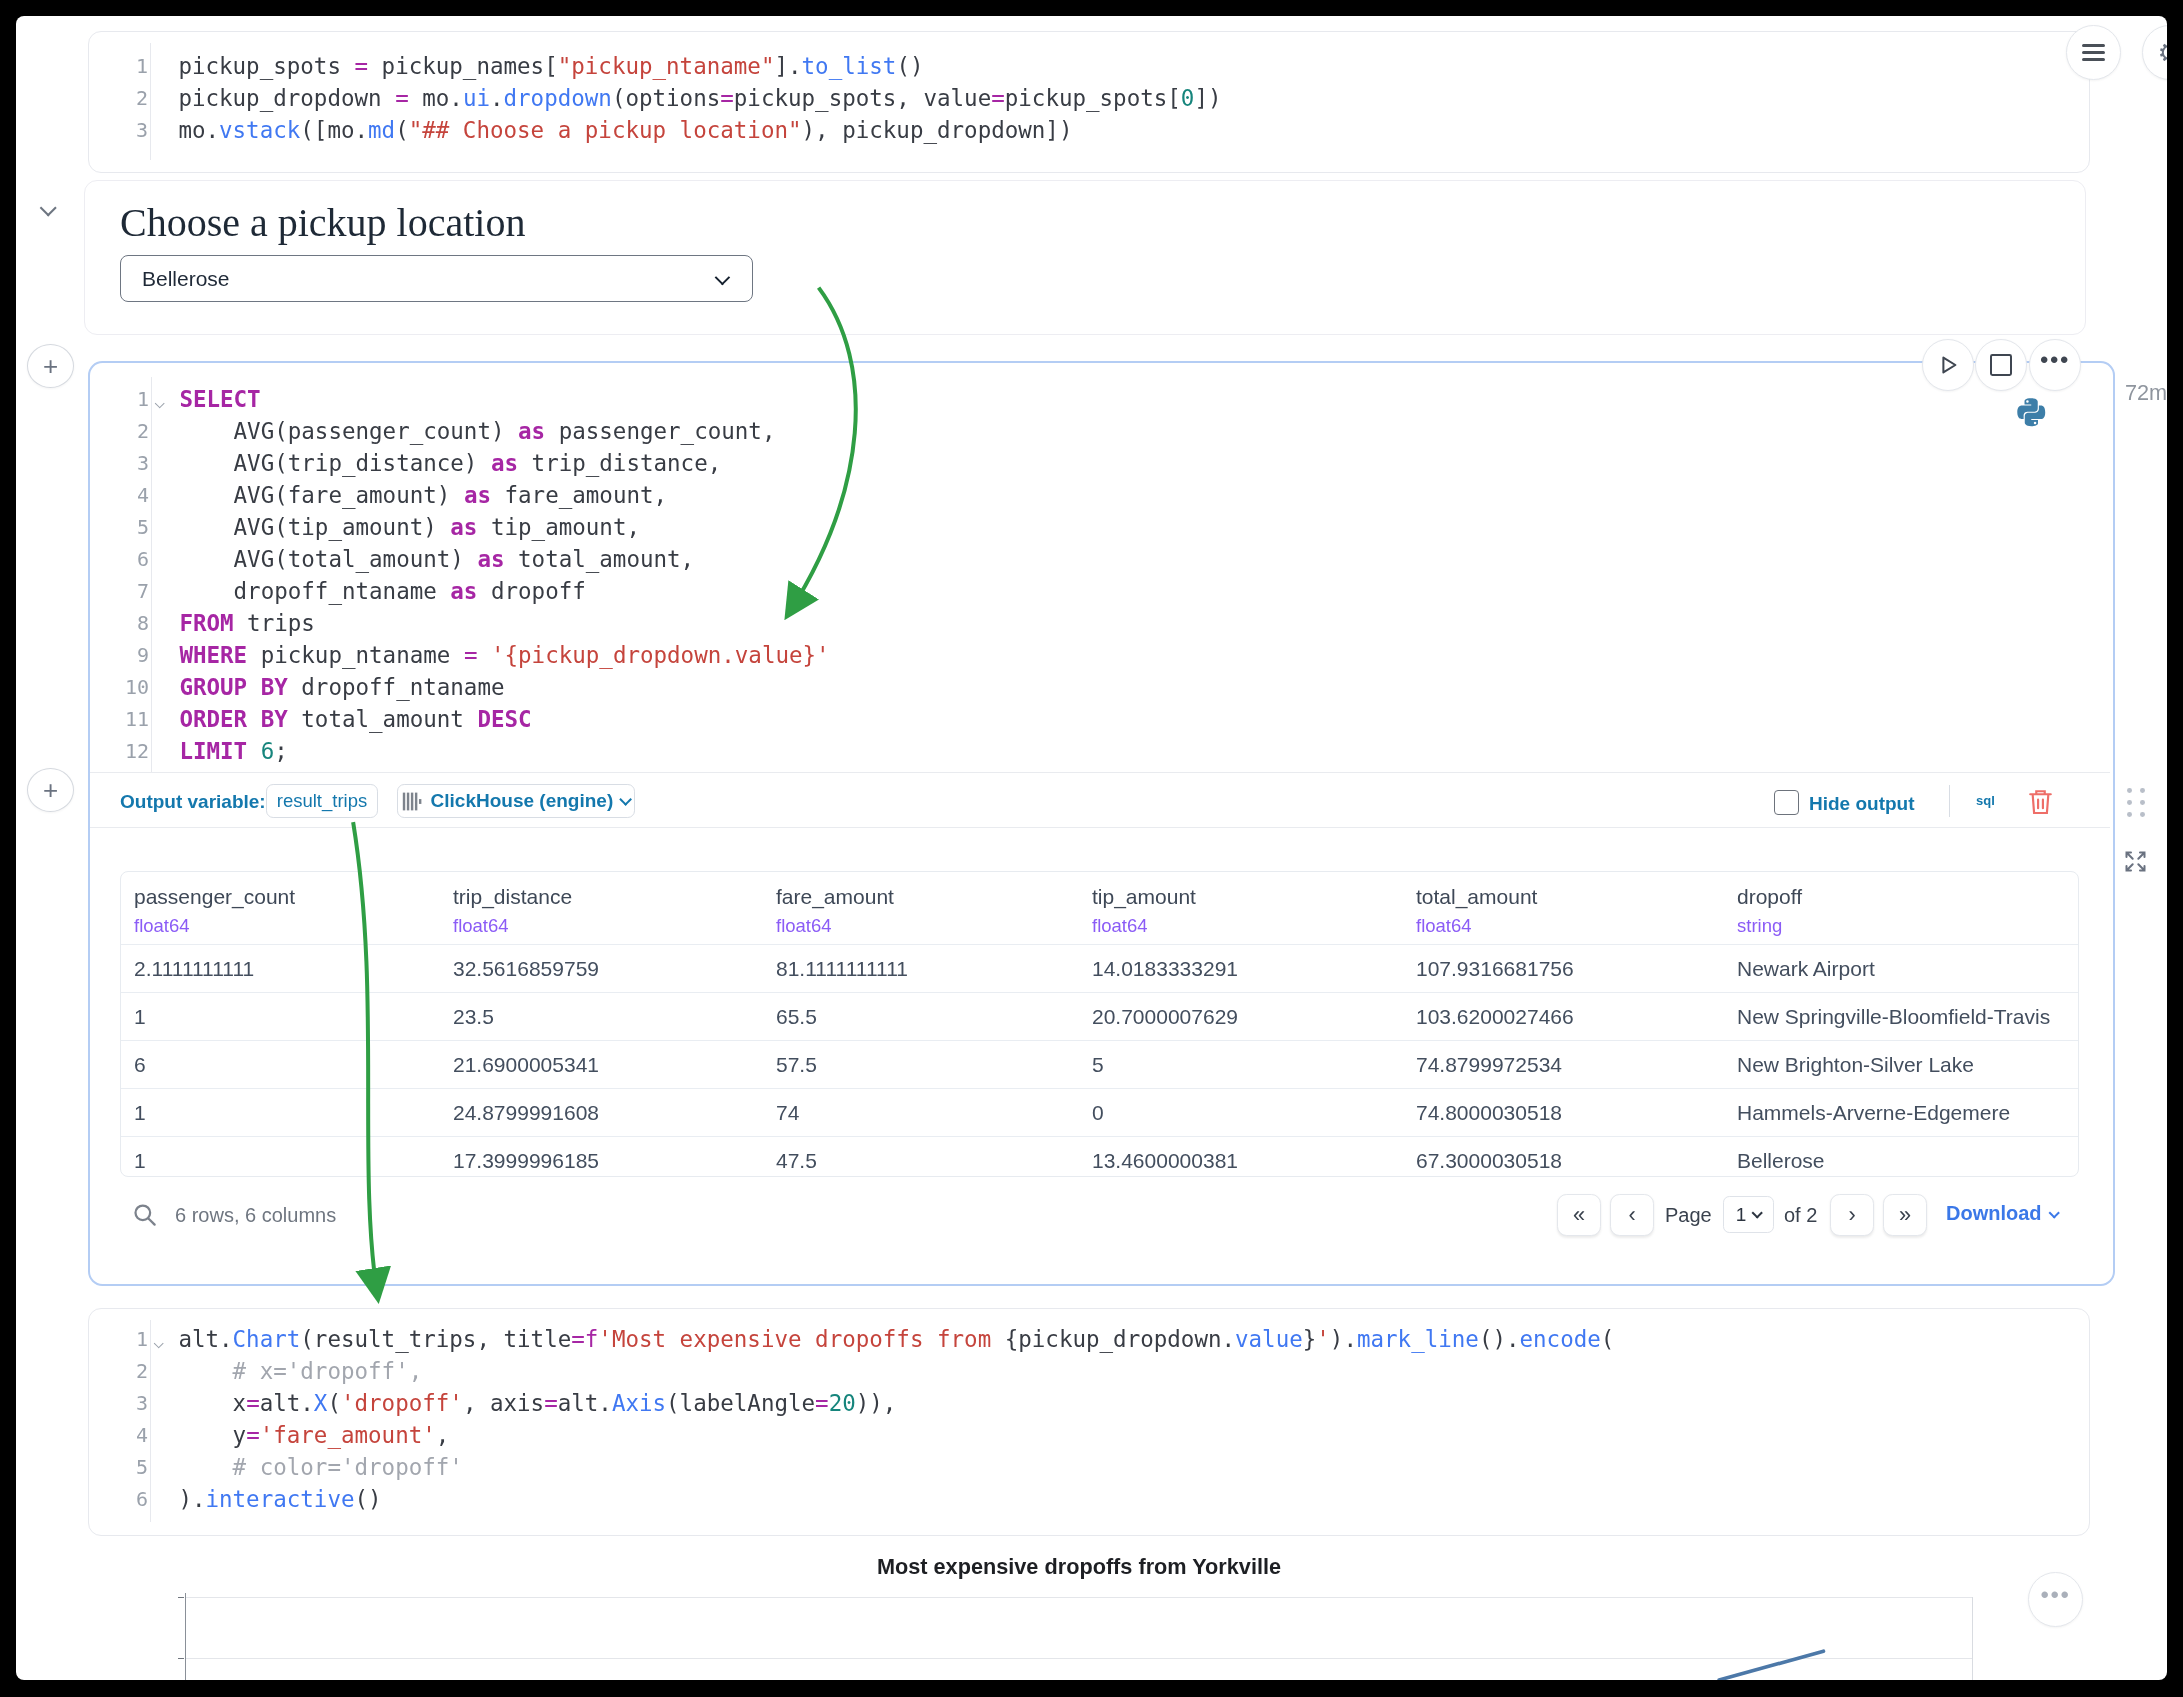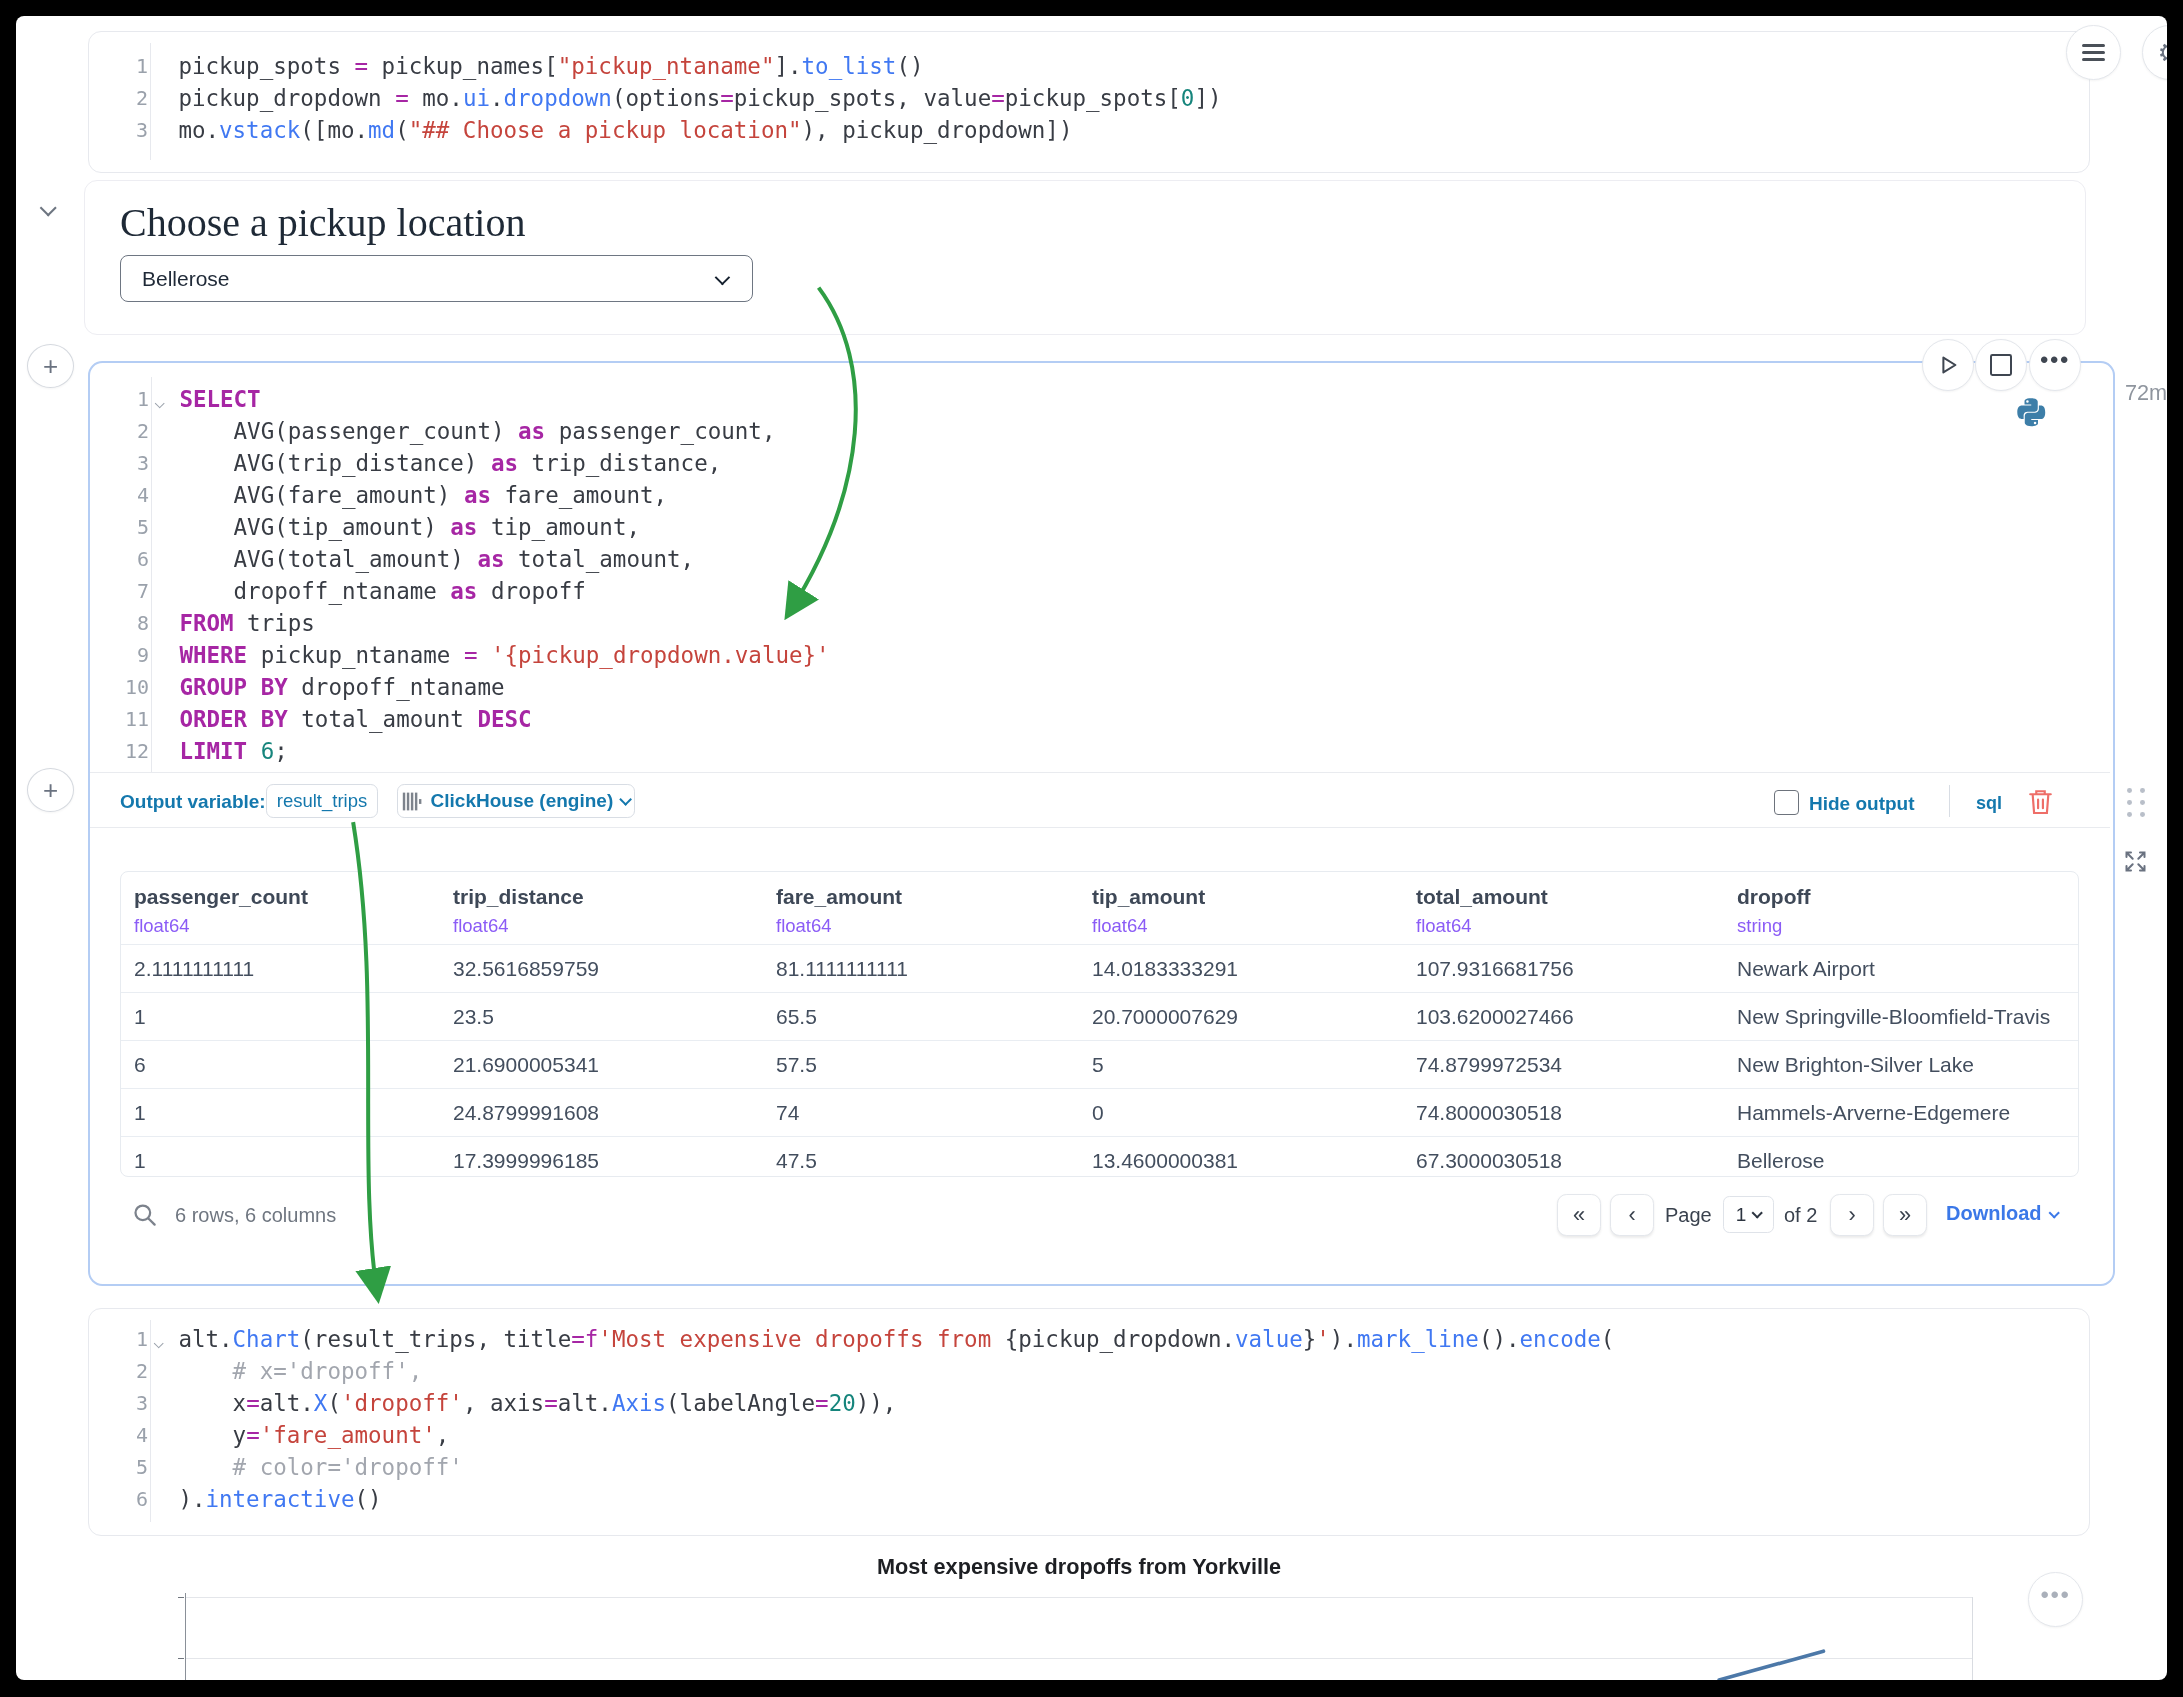--- a/index.html
+++ b/index.html
@@ -69,29 +69,29 @@
   #ov-label{position:absolute;left:120px;top:791px;font-size:19px;font-weight:bold;color:#1478ad;z-index:3;}
   .chip{position:absolute;top:784px;height:34px;background:#fff;border:1.2px solid #d8dde4;border-radius:7.2px;
       display:flex;align-items:center;justify-content:center;z-index:3;box-sizing:border-box;}
   #chip-var{left:266px;width:112px;font-size:18.5px;color:#1478ad;}
   #chip-engine{left:397px;width:238px;gap:8px;font-size:19px;font-weight:bold;color:#1478ad;}
   #chip-engine .chev{width:7.2px;height:7.2px;border-color:#1478ad;border-width:0 2px 2px 0;margin-top:-3.2px;}
   #hide-output-box{position:absolute;left:1774px;top:790px;width:22.5px;height:22.5px;border:1.6px solid #6d737c;
       border-radius:4px;background:#fff;z-index:3;}
   #hide-output-label{position:absolute;left:1809px;top:793px;font-size:19px;font-weight:bold;color:#1478ad;z-index:3;}
   #ob-divider{position:absolute;left:1949px;top:785px;width:1.2px;height:32px;background:#d8dde4;z-index:3;}
-  #sql-label{position:absolute;left:1976px;top:793px;font-size:18px;font-weight:bold;color:#1478ad;z-index:3;}
+  #sql-label{position:absolute;left:1976px;top:793px;font-size:13px;font-weight:bold;color:#1478ad;z-index:3;}
   #trash-btn{position:absolute;left:2026px;top:787px;z-index:3;}
 
   
   #result-table{position:absolute;left:120px;top:871px;width:1959px;height:306px;border:1.2px solid #e7ebf0;
       border-radius:8px;overflow:hidden;z-index:3;box-sizing:border-box;}
   #result-table table{width:100%;border-collapse:collapse;table-layout:fixed;}
   #result-table th{text-align:left;padding:13px 0 0 13px;height:59px;vertical-align:top;}
-  .th-name{font-size:21px;font-weight:bold;color:#3e4857;}
+  .th-name{font-size:21px;font-weight:normal;color:#3e4857;}
   .th-type{font-size:18.5px;font-weight:normal;color:#8b5cf6;padding-top:6.4px;}
   #result-table td{font-size:21px;color:#434e5e;padding-left:13px;height:45px;border-top:1.2px solid #e9edf2;}
 
   
   #search-icon{position:absolute;left:131px;top:1201px;z-index:3;}
   #row-summary{position:absolute;left:175px;top:1204px;font-size:20px;color:#6f7680;z-index:3;}
   .pg-btn{position:absolute;top:1194px;width:42px;height:40px;background:#fff;border:1.2px solid #e4e7ec;
       border-radius:9.6px;display:flex;align-items:center;justify-content:center;font-size:21.7px;color:#3a424e;
       z-index:3;box-shadow:0 1.6px 2.4px rgba(0,0,0,.08);}
   #pg-first{left:1557px;}#pg-prev{left:1610px;}#pg-next{left:1830px;}#pg-last{left:1883px;}

